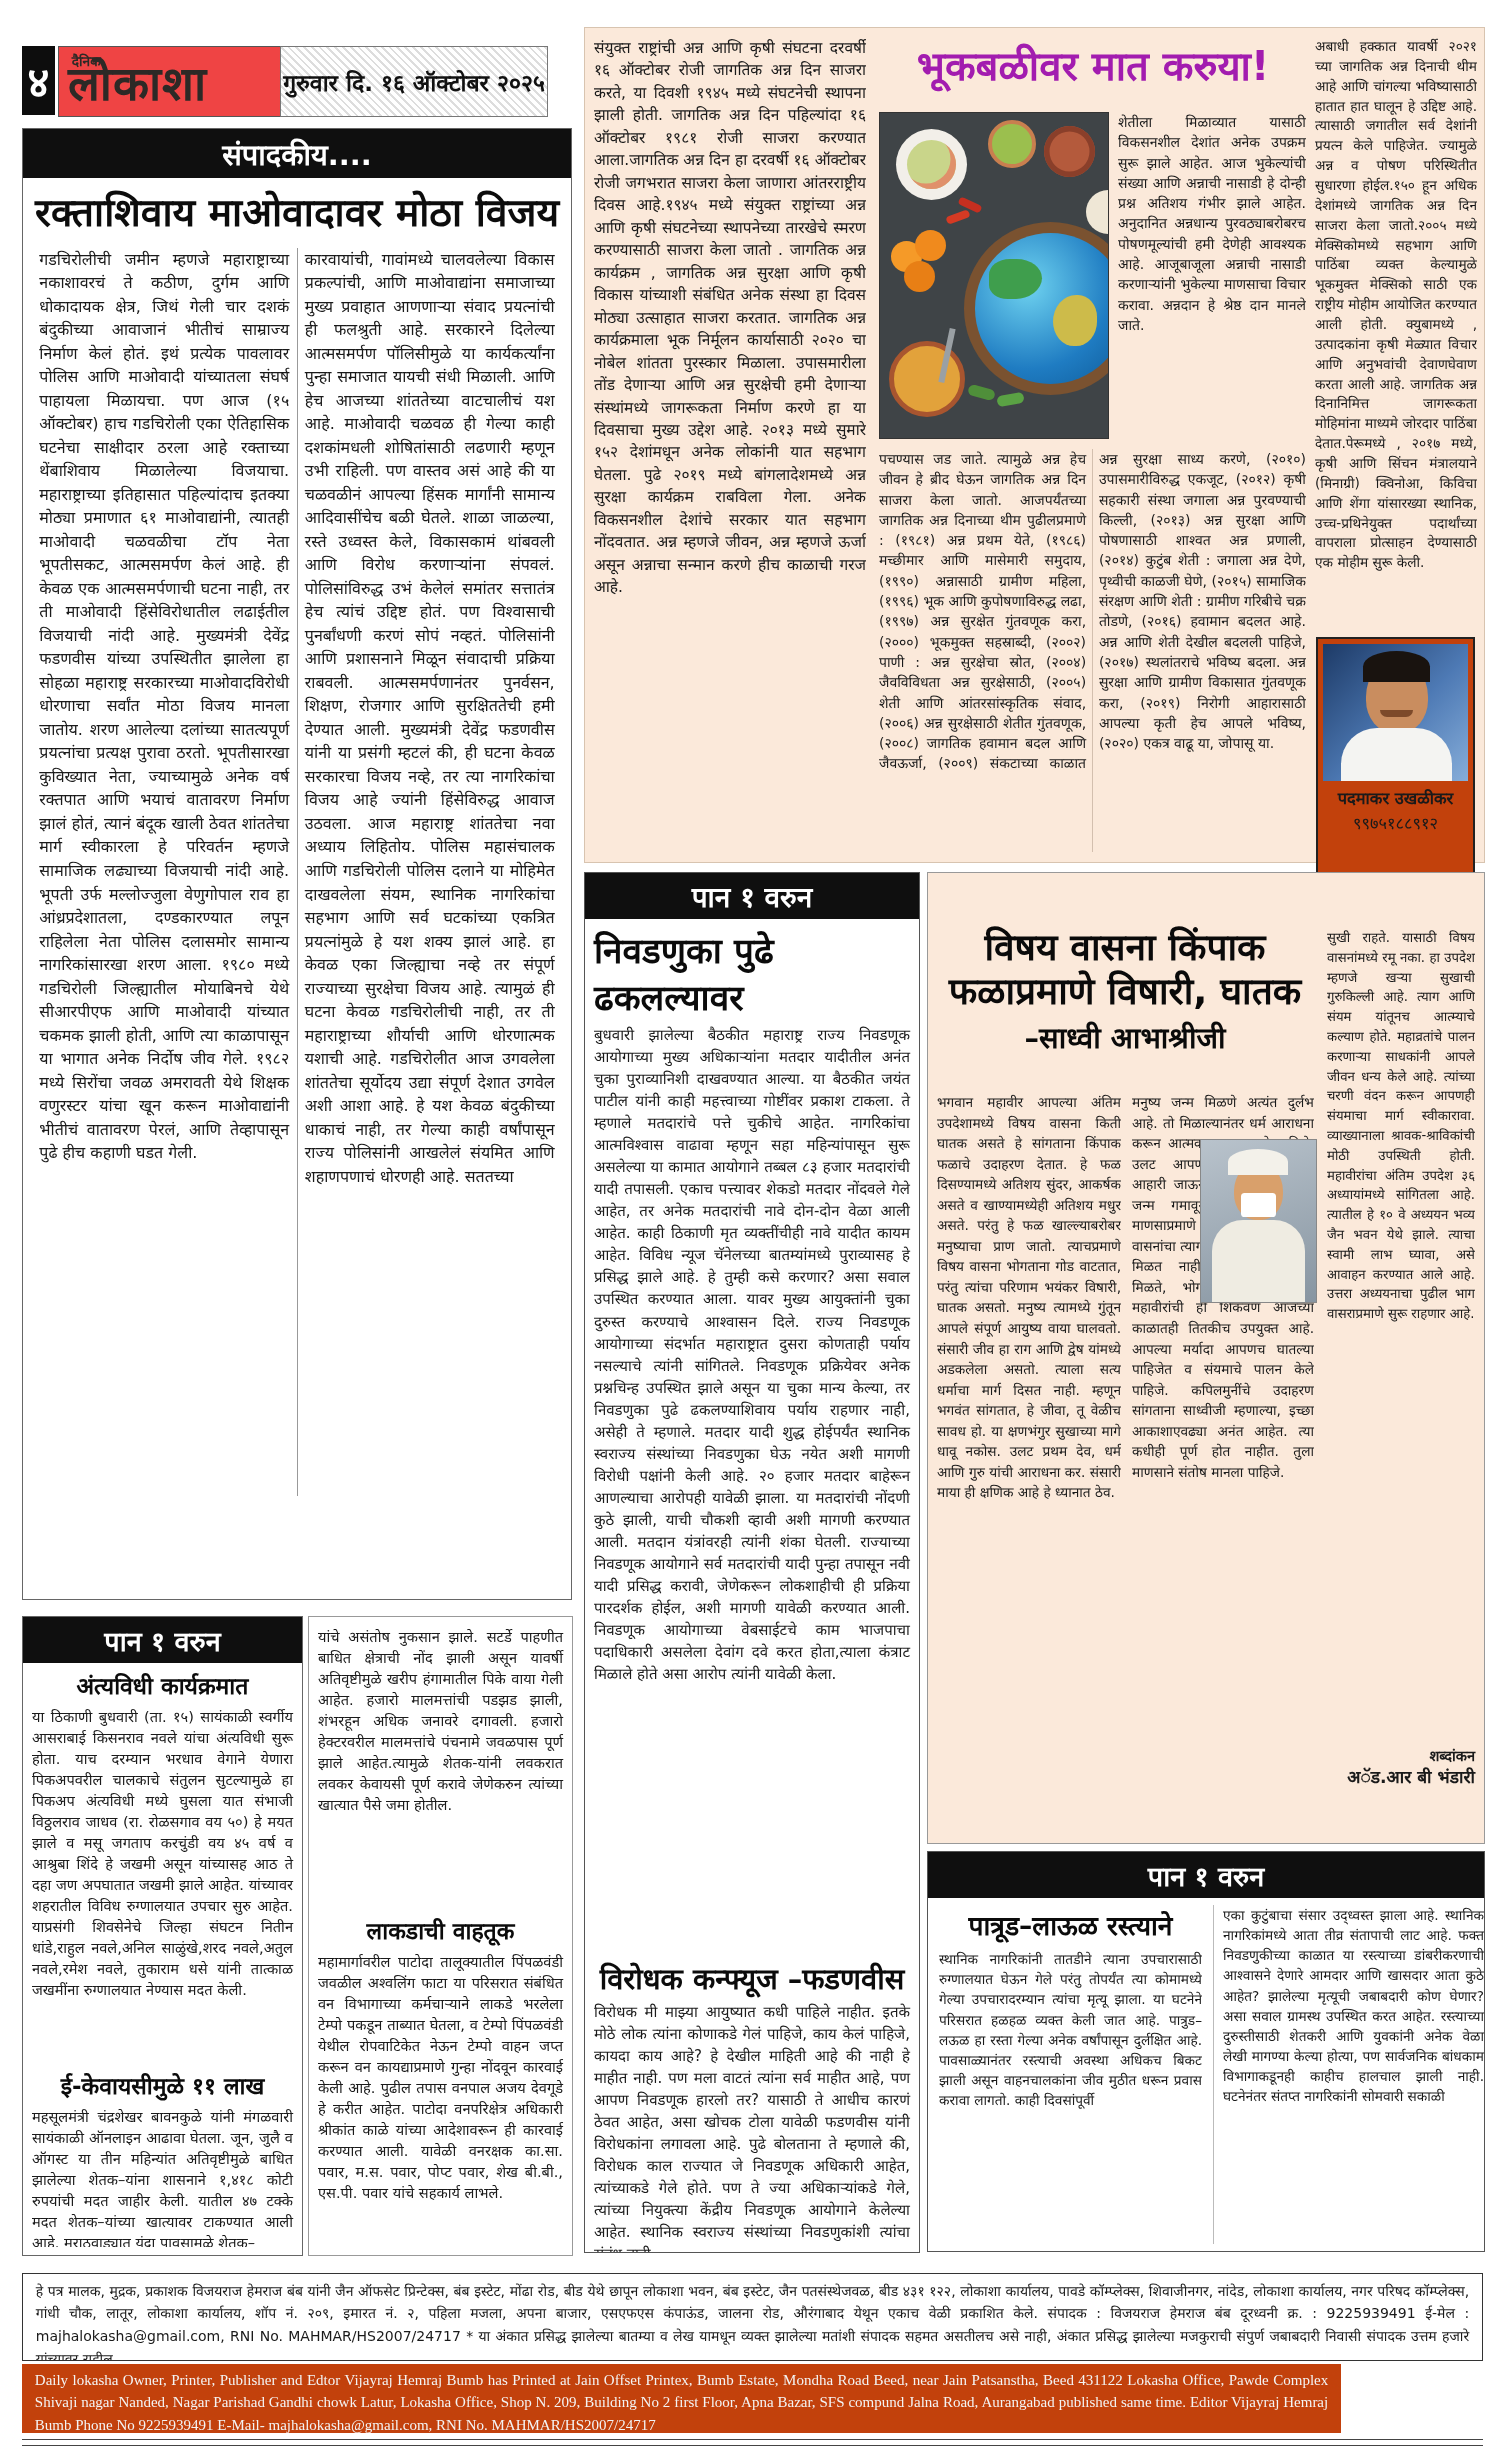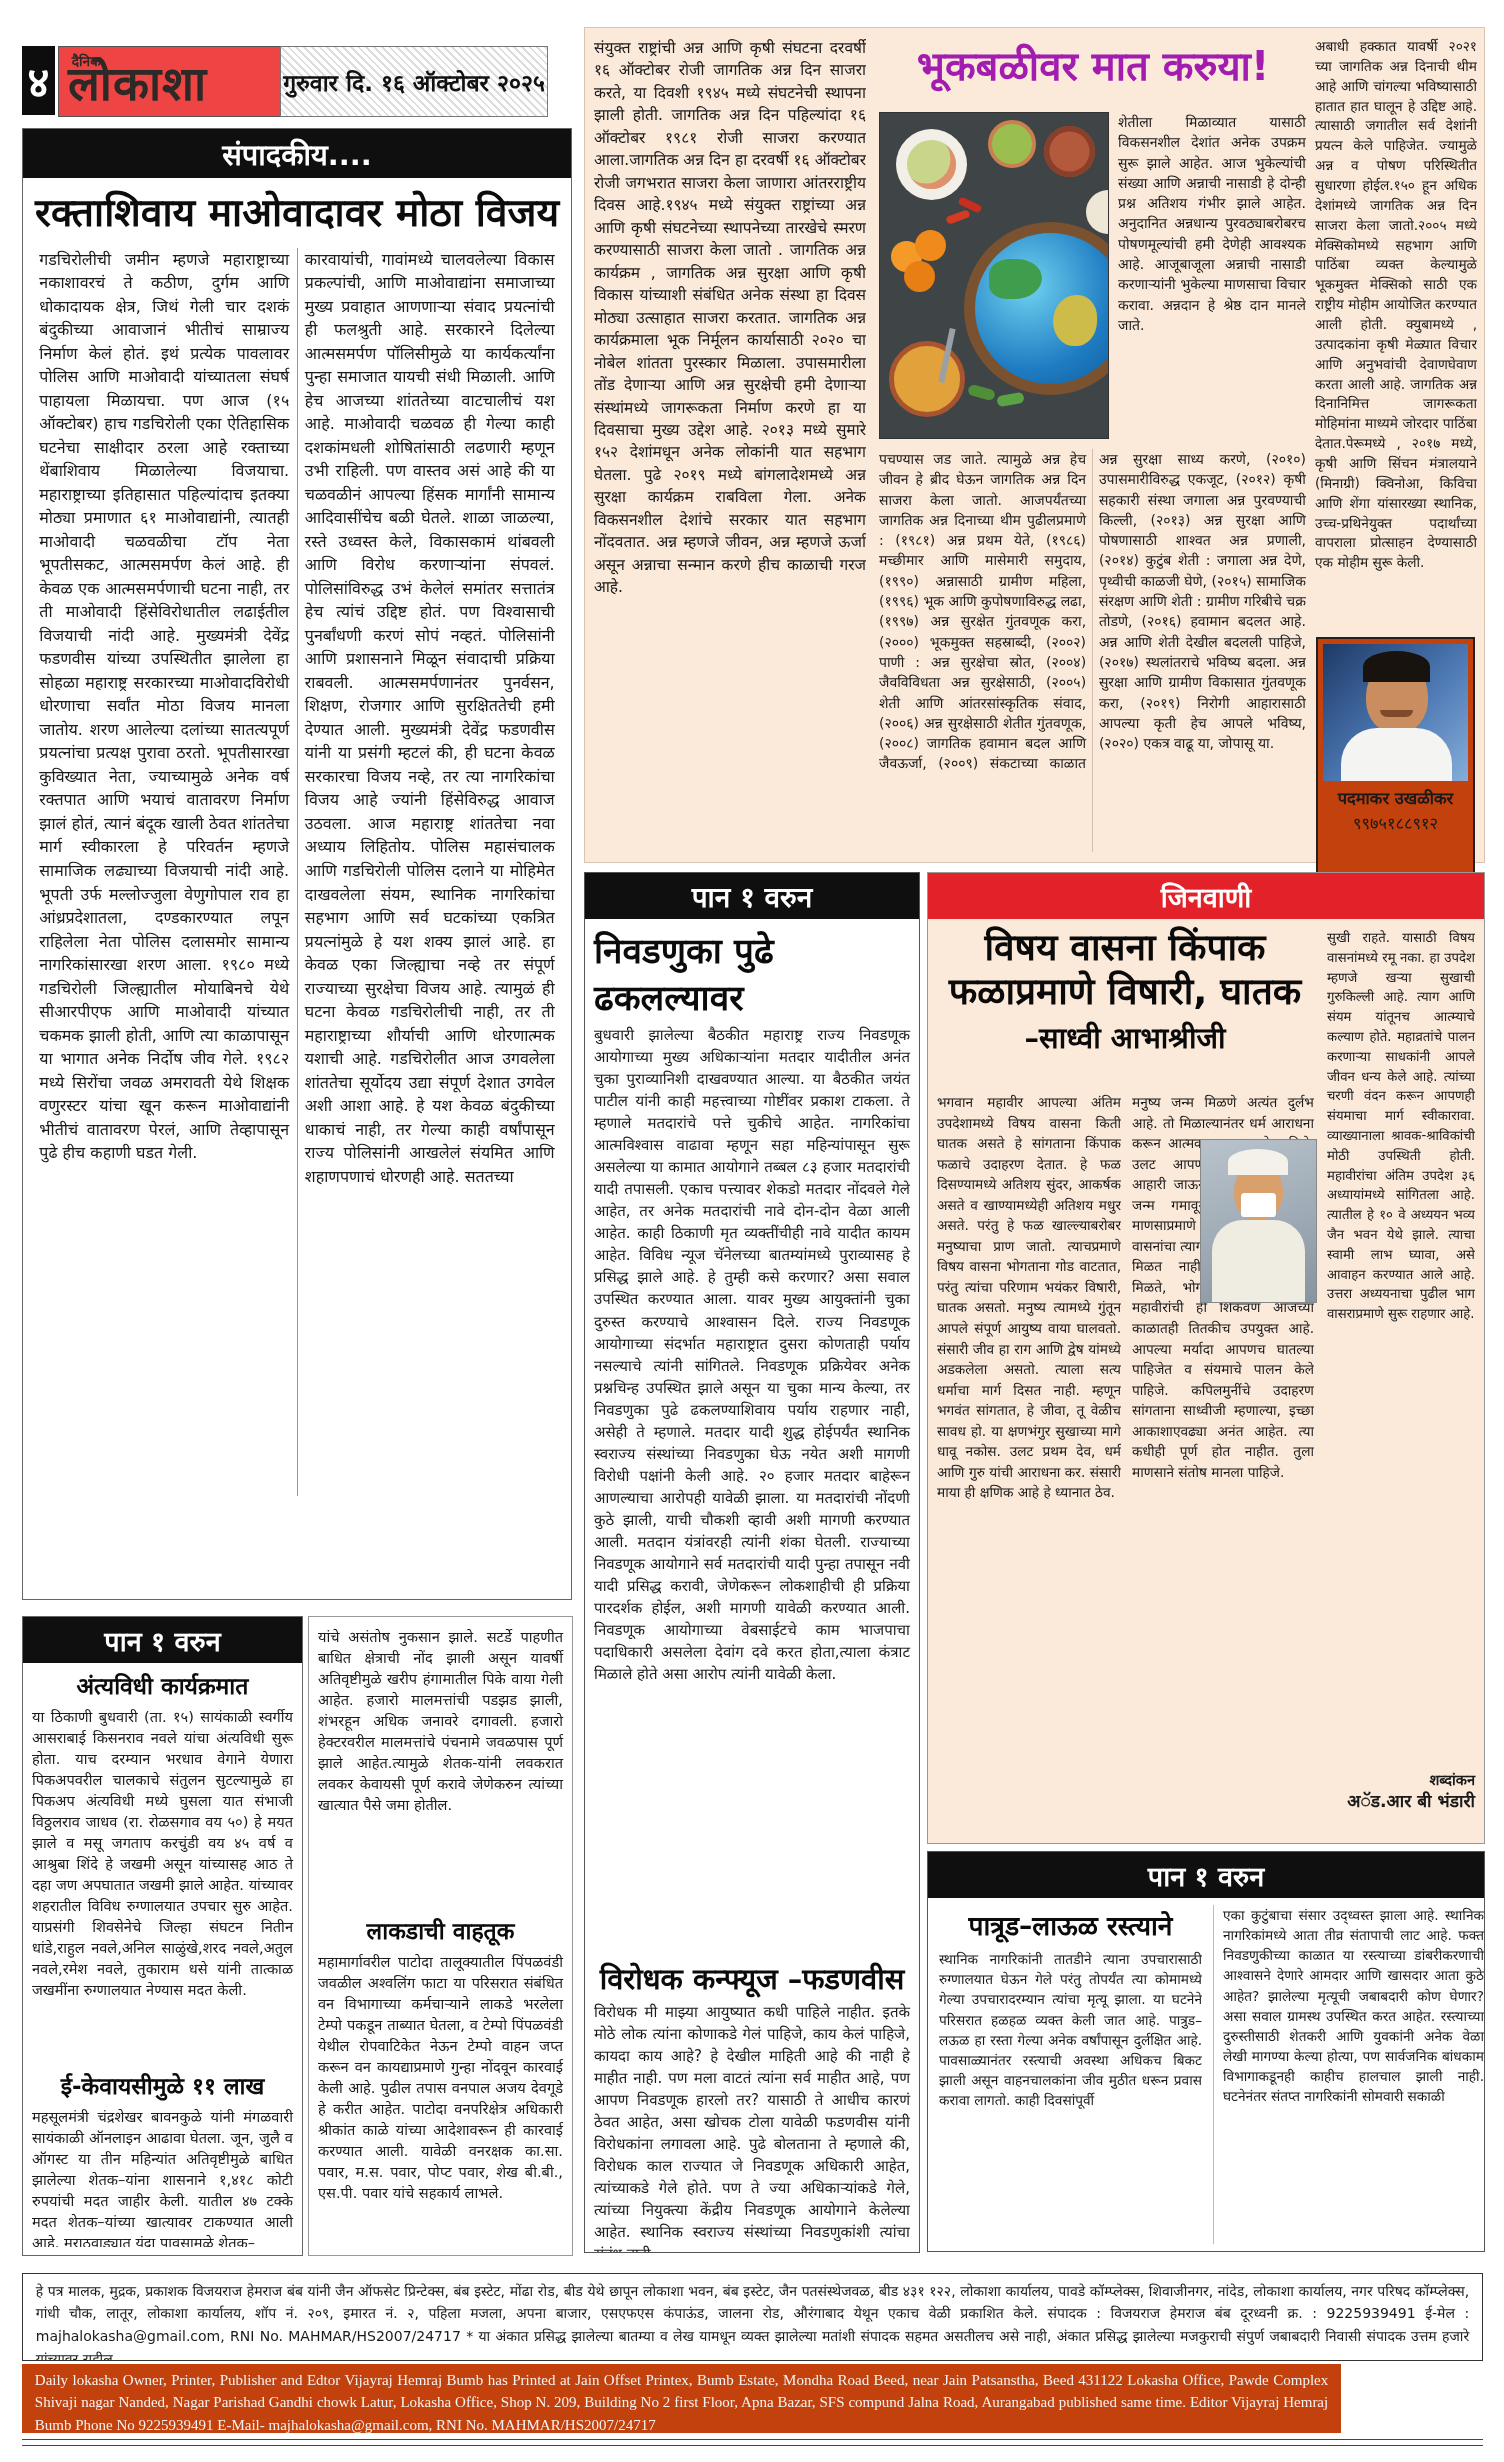--- a/index.html
+++ b/index.html
@@ -64,21 +64,21 @@
   .jnbox{left:927px;top:872px;width:556px;height:970px;background:#fbe9da;border:1.8px solid #999;overflow:hidden;}
   .jnbar{height:46px;background:#e32128;color:#fff;font-size:27px;font-weight:bold;
          display:flex;align-items:center;justify-content:center;}
   .jnhead{position:absolute;left:5.5px;top:53px;width:383px;text-align:center;color:#0a0a0a;}
   .jnhead .l1{font-size:37px;font-weight:bold;line-height:1.2;}
   .jnhead .l3{font-size:29px;font-weight:bold;margin-top:1.8px;}
   .jncolA{left:9px;top:219px;width:184px;height:737px;font-size:13.7px;line-height:1.5;}
   .jncolB{left:204px;top:219px;width:182px;height:737px;font-size:13.7px;line-height:1.5;}
   .jncolC{left:399px;top:55px;width:148px;height:812px;font-size:13.2px;line-height:1.5;}
   .jnsign{position:absolute;left:399px;top:872px;width:148px;text-align:right;}
-  .jnsign .s1{font-size:14.6px;font-weight:bold;margin-top:24px;}
+  .jnsign .s1{font-size:14.6px;font-weight:bold;}
   .jnsign .s2{font-size:17.3px;font-weight:bold;}
   .jnphoto{left:272px;top:266px;width:115px;height:162px;background:linear-gradient(160deg,#b9c3cc,#8795a1);border:0.9px solid #888;overflow:hidden;}
 
   
   .ptbox{left:927px;top:1851px;width:556px;height:399px;border:1.8px solid #555;background:#fff;overflow:hidden;}
   .ptcol{position:absolute;top:53px;height:339px;font-size:13.7px;line-height:1.47;}
   .pthead{font-size:26.4px;font-weight:bold;text-align:center;padding:1.8px 0 3.6px 0;color:#0b0b0b;}
 
   
   .impmr{left:22px;top:2273px;width:1461px;height:88px;border:1.8px solid #333;box-sizing:border-box;
@@ -165,21 +165,20 @@
 
   <div class="abs nvbox">
     <div class="bar smallbar" style="font-size:28px;">पान १ वरुन</div>
     <div class="nvhead">निवडणुका पुढे ढकलल्यावर</div>
     <div class="nvbody just" style="height:927px;">बुधवारी झालेल्या बैठकीत महाराष्ट्र राज्य निवडणूक आयोगाच्या मुख्य अधिकाऱ्यांना मतदार यादीतील अनंत चुका पुराव्यानिशी दाखवण्यात आल्या. या बैठकीत जयंत पाटील यांनी काही महत्त्वाच्या गोष्टींवर प्रकाश टाकला. ते म्हणाले मतदारांचे पत्ते चुकीचे आहेत. नागरिकांचा आत्मविश्वास वाढावा म्हणून सहा महिन्यांपासून सुरू असलेल्या या कामात आयोगाने तब्बल ८३ हजार मतदारांची यादी तपासली. एकाच पत्त्यावर शेकडो मतदार नोंदवले गेले आहेत, तर अनेक मतदारांची नावे दोन-दोन वेळा आली आहेत. काही ठिकाणी मृत व्यक्तींचीही नावे यादीत कायम आहेत. विविध न्यूज चॅनेलच्या बातम्यांमध्ये पुराव्यासह हे प्रसिद्ध झाले आहे. हे तुम्ही कसे करणार? असा सवाल उपस्थित करण्यात आला. यावर मुख्य आयुक्तांनी चुका दुरुस्त करण्याचे आश्वासन दिले. राज्य निवडणूक आयोगाच्या संदर्भात महाराष्ट्रात दुसरा कोणताही पर्याय नसल्याचे त्यांनी सांगितले. निवडणूक प्रक्रियेवर अनेक प्रश्नचिन्ह उपस्थित झाले असून या चुका मान्य केल्या, तर निवडणुका पुढे ढकलण्याशिवाय पर्याय राहणार नाही, असेही ते म्हणाले. मतदार यादी शुद्ध होईपर्यंत स्थानिक स्वराज्य संस्थांच्या निवडणुका घेऊ नयेत अशी मागणी विरोधी पक्षांनी केली आहे. २० हजार मतदार बाहेरून आणल्याचा आरोपही यावेळी झाला. या मतदारांची नोंदणी कुठे झाली, याची चौकशी व्हावी अशी मागणी करण्यात आली. मतदान यंत्रांवरही त्यांनी शंका घेतली. राज्याच्या निवडणूक आयोगाने सर्व मतदारांची यादी पुन्हा तपासून नवी यादी प्रसिद्ध करावी, जेणेकरून लोकशाहीची ही प्रक्रिया पारदर्शक होईल, अशी मागणी यावेळी करण्यात आली. निवडणूक आयोगाच्या वेबसाईटचे काम भाजपाचा पदाधिकारी असलेला देवांग दवे करत होता,त्याला कंत्राट मिळाले होते असा आरोप त्यांनी यावेळी केला.</div>
     <div class="h3" style="font-size:29px;">विरोधक कन्फ्यूज –फडणवीस</div>
     <div class="nvbody just" style="height:274px;">विरोधक मी माझ्या आयुष्यात कधी पाहिले नाहीत. इतके मोठे लोक त्यांना कोणाकडे गेलं पाहिजे, काय केलं पाहिजे, कायदा काय आहे? हे देखील माहिती आहे की नाही हे माहीत नाही. पण मला वाटतं त्यांना सर्व माहीत आहे, पण आपण निवडणूक हारलो तर? यासाठी ते आधीच कारणं ठेवत आहेत, असा खोचक टोला यावेळी फडणवीस यांनी विरोधकांना लगावला आहे. पुढे बोलताना ते म्हणाले की, विरोधक काल राज्यात जे निवडणूक अधिकारी आहेत, त्यांच्याकडे गेले होते. पण ते ज्या अधिकाऱ्यांकडे गेले, त्यांच्या नियुक्त्या केंद्रीय निवडणूक आयोगाने केलेल्या आहेत. स्थानिक स्वराज्य संस्थांच्या निवडणुकांशी त्यांचा संबंध नाही.</div>
   </div>
 
   <div class="abs jnbox">
-    <div class="jnbar">जिनवाणी</div>
     <div class="jnhead">
       <div class="l1">विषय वासना किंपाक</div>
       <div class="l1">फळाप्रमाणे विषारी, घातक</div>
       <div class="l3">–साध्वी आभाश्रीजी</div>
     </div>
     <div class="abs jncolA just">भगवान महावीर आपल्या अंतिम उपदेशामध्ये विषय वासना किती घातक असते हे सांगताना किंपाक फळाचे उदाहरण देतात. हे फळ दिसण्यामध्ये अतिशय सुंदर, आकर्षक असते व खाण्यामध्येही अतिशय मधुर असते. परंतु हे फळ खाल्ल्याबरोबर मनुष्याचा प्राण जातो. त्याचप्रमाणे विषय वासना भोगताना गोड वाटतात, परंतु त्यांचा परिणाम भयंकर विषारी, घातक असतो. मनुष्य त्यामध्ये गुंतून आपले संपूर्ण आयुष्य वाया घालवतो. संसारी जीव हा राग आणि द्वेष यांमध्ये अडकलेला असतो. त्याला सत्य धर्माचा मार्ग दिसत नाही. म्हणून भगवंत सांगतात, हे जीवा, तू वेळीच सावध हो. या क्षणभंगुर सुखाच्या मागे धावू नकोस. उलट प्रथम देव, धर्म आणि गुरु यांची आराधना कर. संसारी माया ही क्षणिक आहे हे ध्यानात ठेव.</div>
     <div class="abs jncolB just">मनुष्य जन्म मिळणे अत्यंत दुर्लभ आहे. तो मिळाल्यानंतर धर्म आराधना करून आत्मकल्याण साधले पाहिजे. उलट आपण विषय वासनांच्या आहारी जाऊन अमूल्य असा मनुष्य जन्म गमावून बसतो. आंधळ्या माणसाप्रमाणे आपली अवस्था होते. वासनांचा त्याग केल्याशिवाय खरे सुख मिळत नाही. त्यागातूनच शांती मिळते, भोगातून कधीही नाही. महावीरांची ही शिकवण आजच्या काळातही तितकीच उपयुक्त आहे. आपल्या मर्यादा आपणच घातल्या पाहिजेत व संयमाचे पालन केले पाहिजे. कपिलमुनींचे उदाहरण सांगताना साध्वीजी म्हणाल्या, इच्छा आकाशाएवढ्या अनंत आहेत. त्या कधीही पूर्ण होत नाहीत. तुला माणसाने संतोष मानला पाहिजे.</div>
     <div class="abs jncolC just">सुखी राहते. यासाठी विषय वासनांमध्ये रमू नका. हा उपदेश म्हणजे खऱ्या सुखाची गुरुकिल्ली आहे. त्याग आणि संयम यांतूनच आत्म्याचे कल्याण होते. महाव्रतांचे पालन करणाऱ्या साधकांनी आपले जीवन धन्य केले आहे. त्यांच्या चरणी वंदन करून आपणही संयमाचा मार्ग स्वीकारावा. व्याख्यानाला श्रावक-श्राविकांची मोठी उपस्थिती होती. महावीरांचा अंतिम उपदेश ३६ अध्यायांमध्ये सांगितला आहे. त्यातील हे १० वे अध्ययन भव्य जैन भवन येथे झाले. त्याचा स्वामी लाभ घ्यावा, असे आवाहन करण्यात आले आहे. उत्तरा अध्ययनाचा पुढील भाग वासराप्रमाणे सुरू राहणार आहे.</div>
     <div class="abs jnphoto">
       <div style="position:absolute;left:33px;top:22px;width:49px;height:58px;border-radius:50% 50% 45% 45%;background:#d9a06b;"></div>

